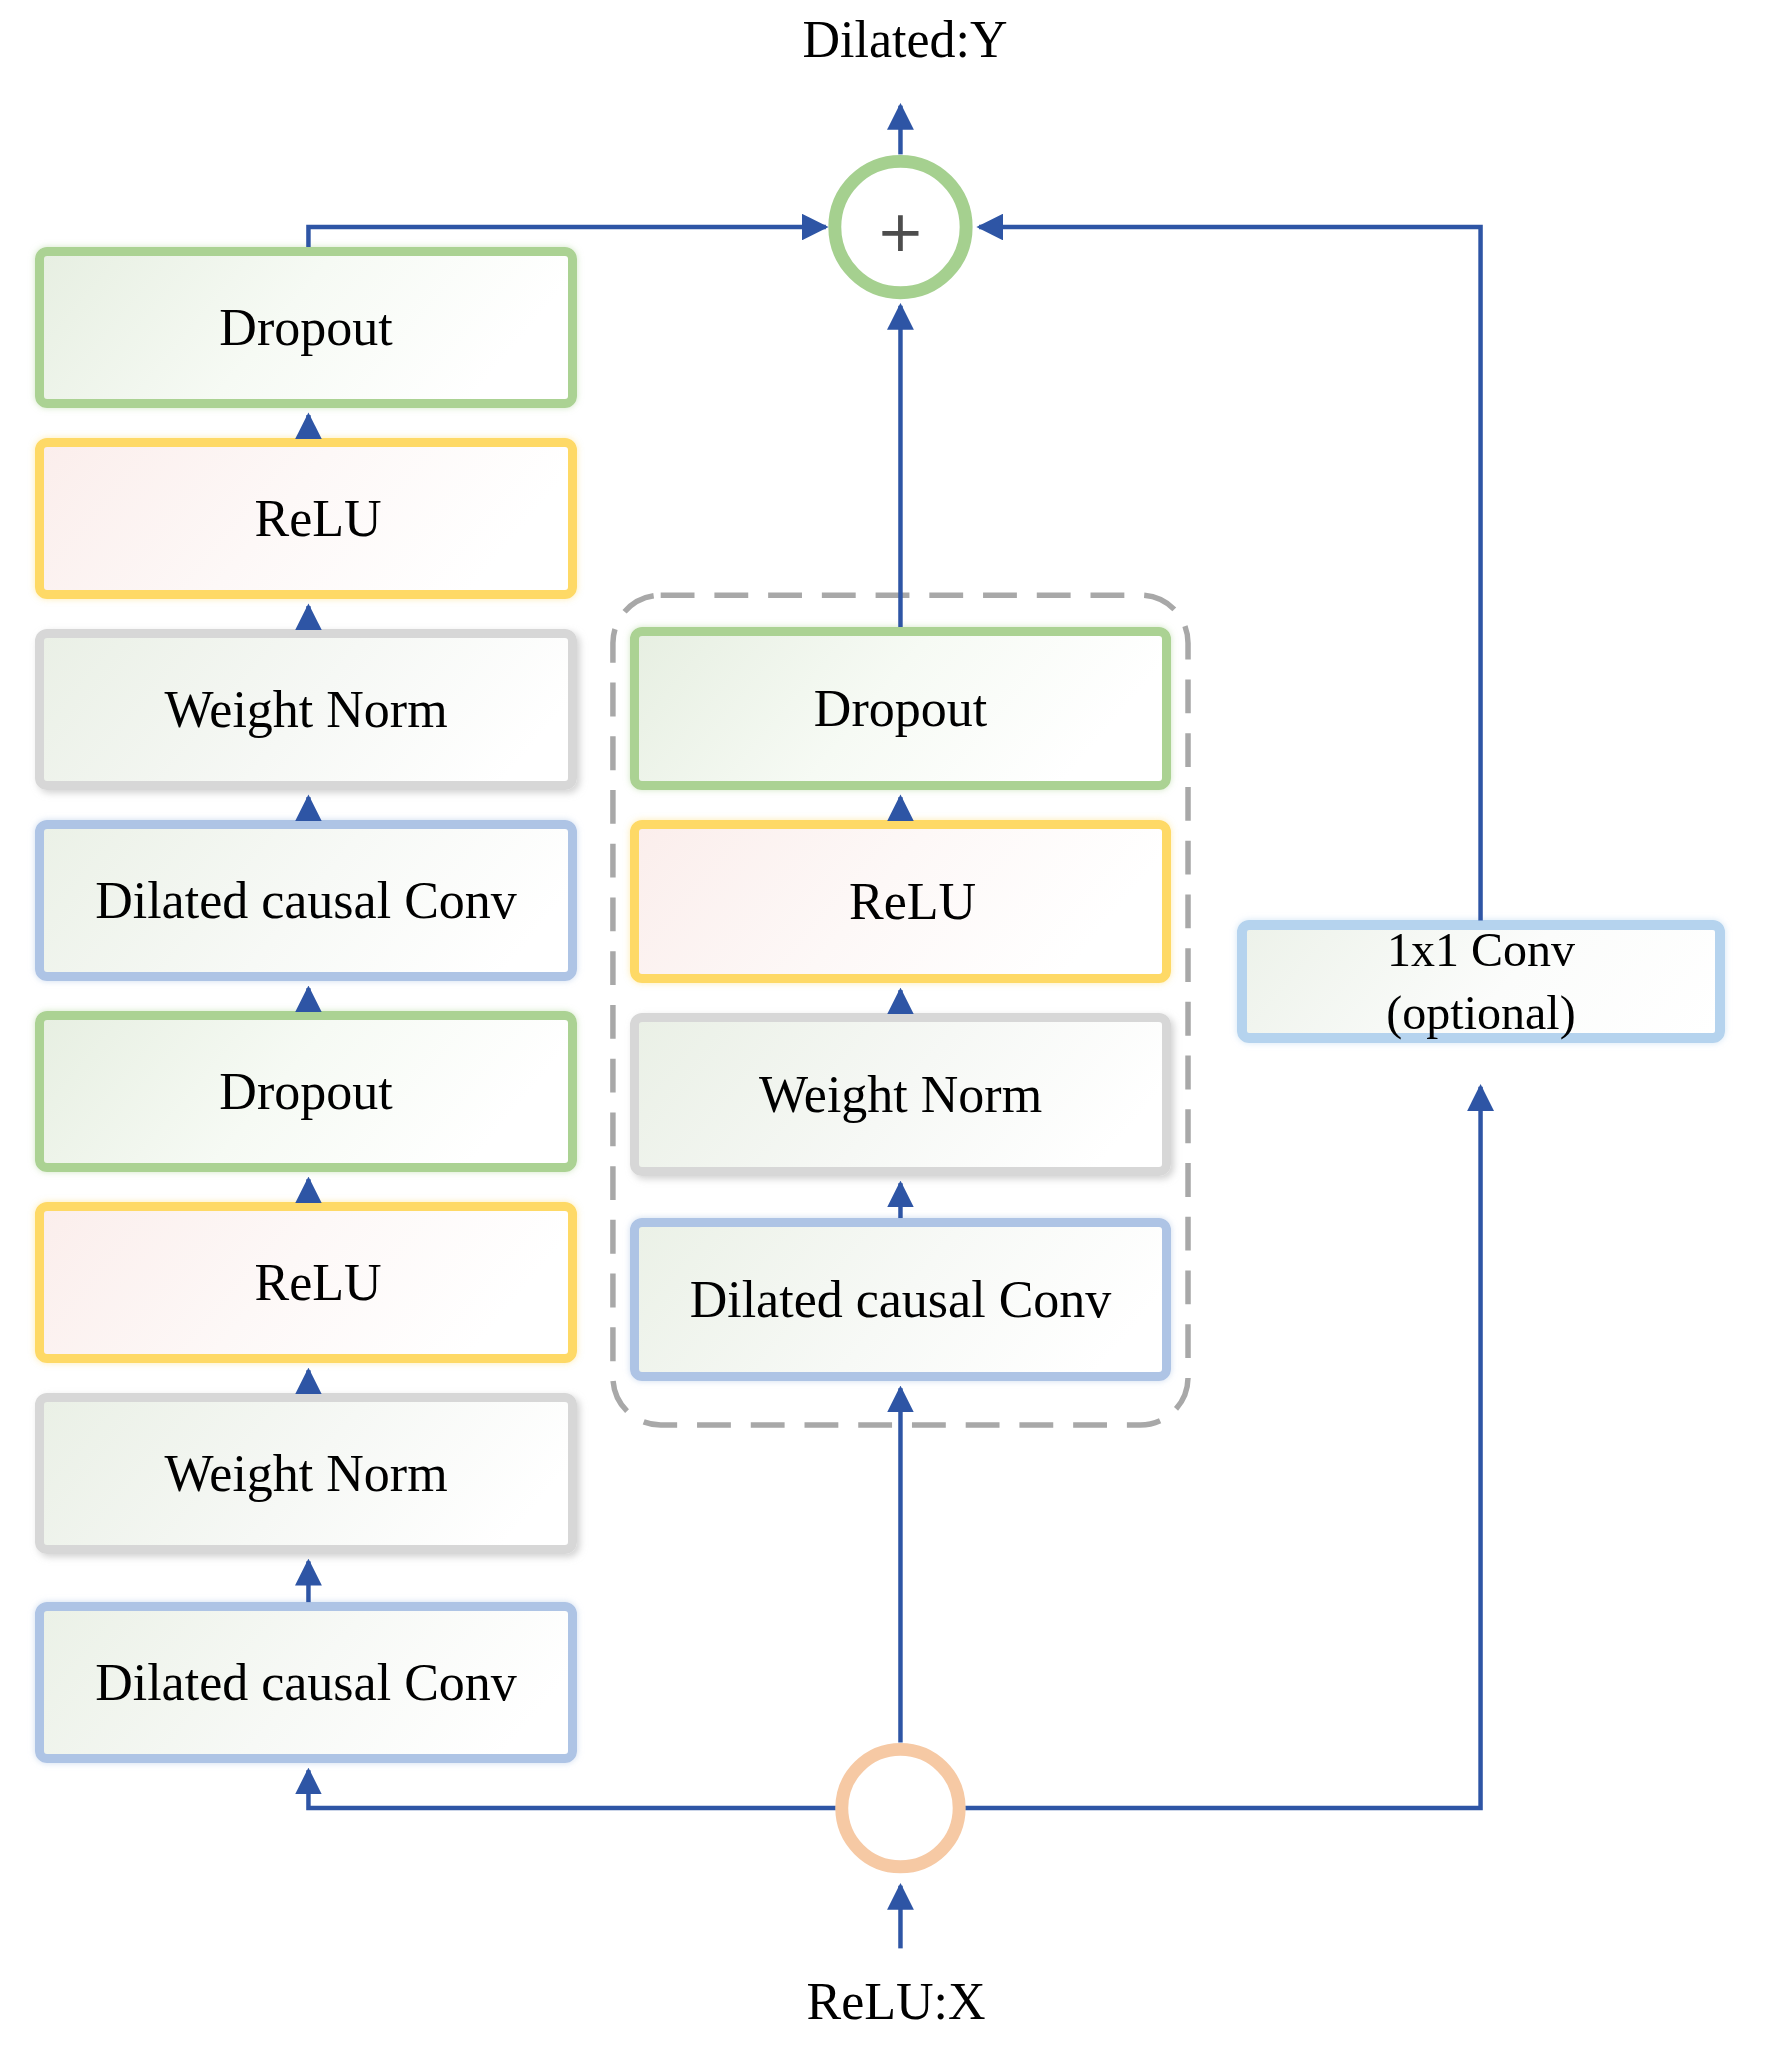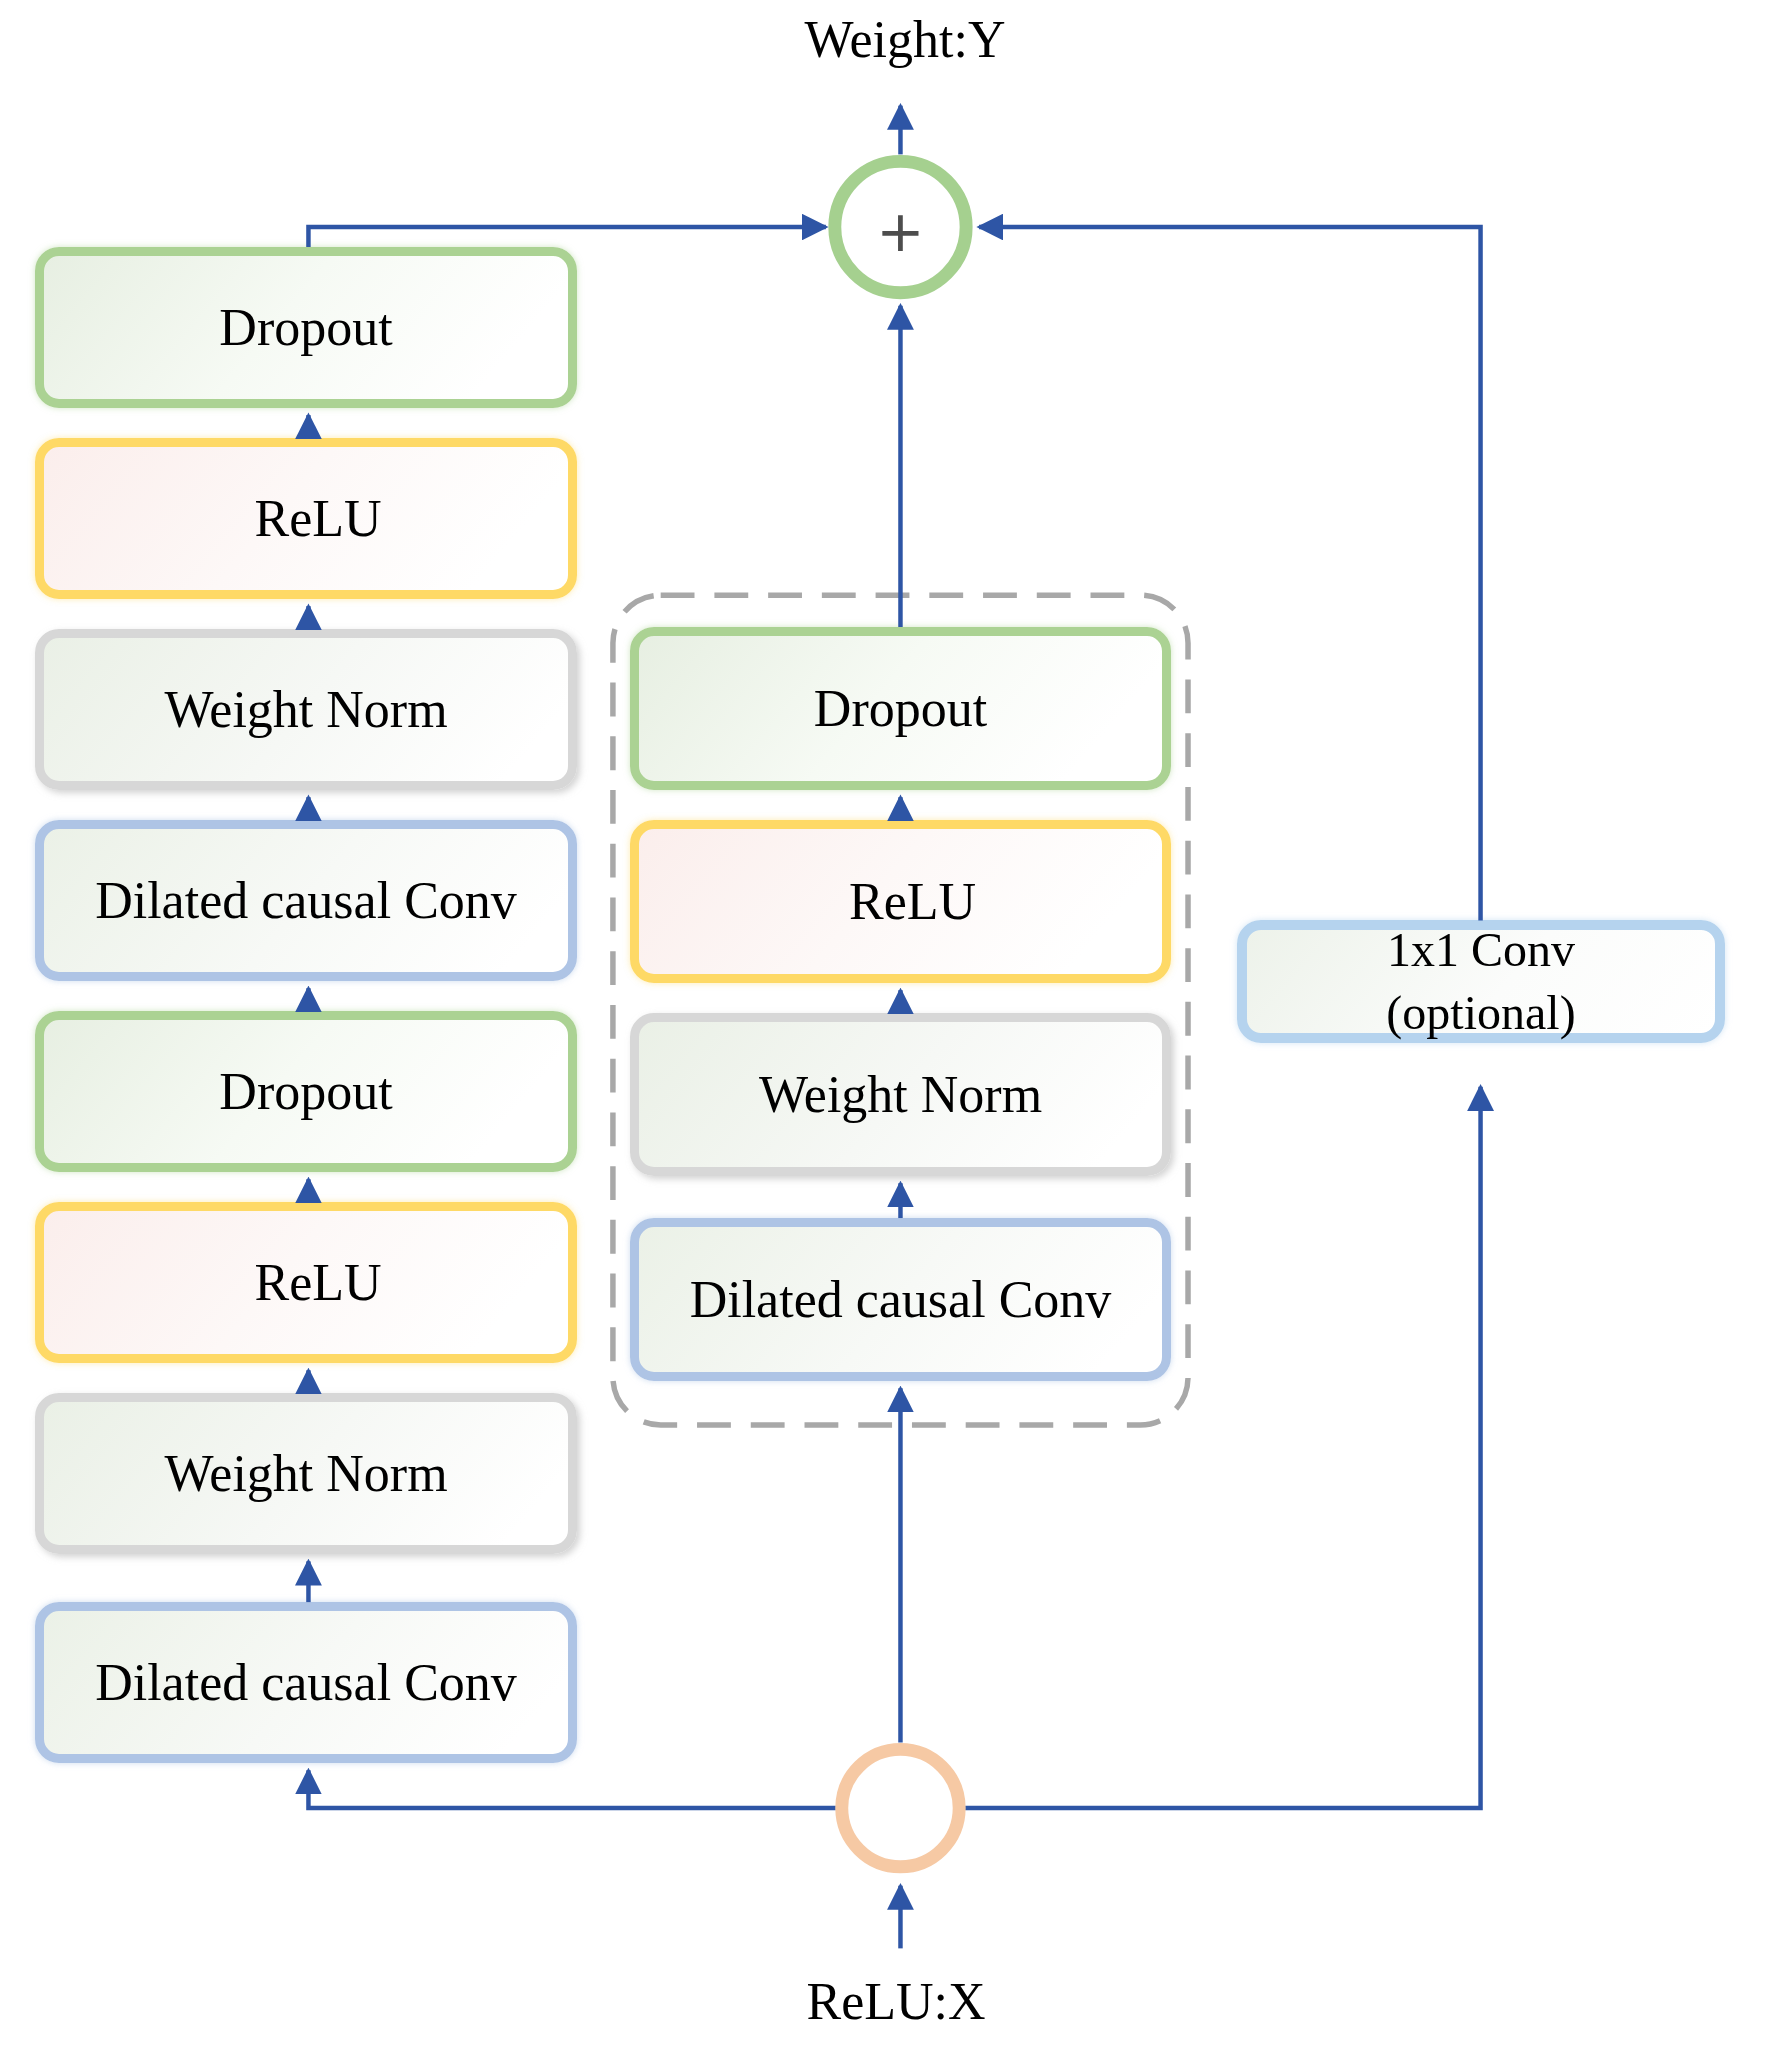--- a/index.html
+++ b/index.html
@@ -10,21 +10,21 @@
     font-family:"Liberation Serif", serif;
     overflow:hidden;
   }
   .layer { position:absolute; left:0; top:0; }
   svg.connectors { z-index:3; pointer-events:none; }
   .boxes { z-index:2; width:1789px; height:2059px; }
 
   .box {
     position:absolute;
     box-sizing:border-box;
-    border-radius:24px;
+    border-radius:12px;
     display:flex;
     align-items:center;
     justify-content:center;
     text-align:center;
     font-size:52px;
     color:#000000;
     line-height:1.15;
   }
   .box.green {
     border:9px solid #abd293;
@@ -62,21 +62,21 @@
     font-size:52px;
     color:#000000;
     white-space:nowrap;
   }
 </style>
 </head>
 <body>
 
 <div class="stage">
 
-  <div class="endpoint-label" style="left:905px; top:10px;">Weight:Y</div>
+  <div class="endpoint-label" style="left:905px; top:10px;">Dilated:Y</div>
   <div class="endpoint-label" style="left:896px; top:1972px;">ReLU:X</div>
 
   <div class="boxes layer">
 
     <div class="box green" style="left:35px; top:247px;  width:542px; height:161px;">
       <span>Dropout</span>
     </div>
     <div class="box yellow" style="left:35px; top:438px;  width:542px; height:161px;">
       <span>ReLU</span>
     </div>

